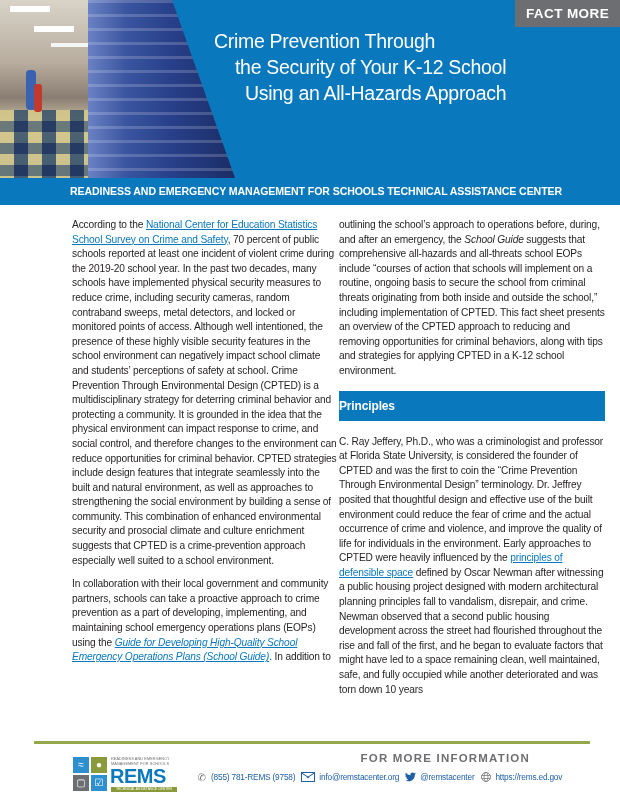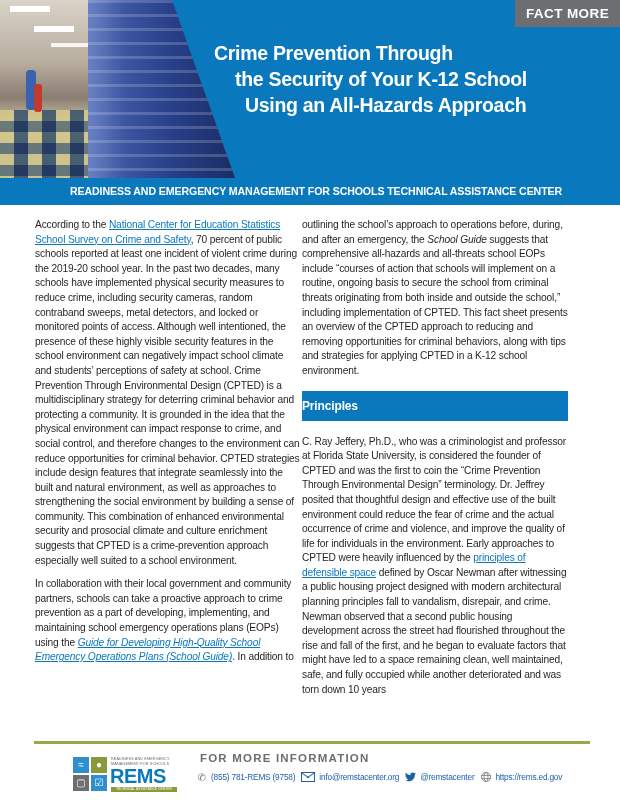--- a/index.html
+++ b/index.html
@@ -42,37 +42,37 @@
   }
   .photo .person1 { position: absolute; left: 26px; top: 70px; width: 10px; height: 40px; background: #3a62b0; border-radius: 4px; }
   .photo .person2 { position: absolute; left: 34px; top: 84px; width: 8px; height: 28px; background: #c23a2e; border-radius: 3px; }
 
   .fact-sheet-tag {
     position: absolute; right: 0; top: 0; width: 105px; height: 27px;
     background: #6d6e71; color: #ffffff; font-weight: bold; font-size: 13.5px;
     letter-spacing: .4px; text-align: center; line-height: 27px;
   }
   .title {
-    position: absolute; left: 198px; top: 40px; width: 400px;
-    color: #ffffff; font-size: 19.5px; line-height: 26px; font-weight: bold; letter-spacing: -.3px;
+    position: absolute; left: 198px; top: 28px; width: 400px;
+    color: #ffffff; font-size: 19.5px; line-height: 26px; font-weight: normal; letter-spacing: -.3px;
   }
   .title .l { display: block; white-space: nowrap; }
   .title .l1 { padding-left: 16px; }
   .title .l2 { padding-left: 27px; }
   .title .l3 { padding-left: 37px; }
   .title .l4 { padding-left: 47px; }
   .org-bar {
     position: absolute; left: 0; top: 178px; width: 620px; height: 27px;
     color: #ffffff; font-weight: bold; font-size: 10.6px; text-align: center; line-height: 27px; letter-spacing: -.1px;
     padding-left: 0;
     margin-left: 6px;
   }
 
   
-  .col { position: absolute; top: 218px; font-size: 10.2px; line-height: 14.6px; color: #231f20; letter-spacing: -.15px; }
+  .col { position: absolute; top: 218px; font-size: 10.2px; line-height: 14.6px; color: #231f20; letter-spacing: -.15px; margin-left: 37px; }
   .col-left { left: 35px; width: 265px; }
   .col-right { left: 302px; width: 268px; }
   .col p { margin: 0; }
   .col p.gap { margin-top: 9px; }
   .col a { color: #0a78bd; text-decoration: underline; }
   .col em { font-style: italic; }
 
   .section-bar {
     background: #0a78bd; color: #ffffff; font-weight: bold; font-size: 12px;
     text-align: left; height: 30px; line-height: 30px; margin: 12px 0 14px 0; width: 266px;
@@ -84,21 +84,21 @@
   .logo .tile { position: absolute; width: 16px; height: 16px; }
   .logo .t1 { left: 0; top: 0; background: #2e8fcf; }
   .logo .t2 { left: 18px; top: 0; background: #8a9a3a; }
   .logo .t3 { left: 0; top: 18px; background: #6d6e71; }
   .logo .t4 { left: 18px; top: 18px; background: #2e8fcf; }
   .logo .tile span { display: block; color: #fff; font-size: 10px; line-height: 16px; text-align: center; }
   .logo .small { position: absolute; left: 38px; top: 0; width: 70px; font-size: 3.8px; line-height: 5px; color: #6d6e71; letter-spacing: .1px; }
   .logo .rems { position: absolute; left: 37px; top: 9px; font-size: 20px; font-weight: bold; color: #0a78bd; line-height: 20px; letter-spacing: -.5px; }
   .logo .tac { position: absolute; left: 38px; top: 30px; width: 66px; height: 5px; background: #8a9a3a; color: #fff; font-size: 3.4px; line-height: 5px; text-align: center; }
 
-  .more-info { position: absolute; left: 200px; top: 752px; width: 330px; text-align: left; color: #6d6e71; font-weight: bold; font-size: 11.5px; letter-spacing: 1.2px; }
+  .more-info { position: absolute; left: 200px; top: 752px; width: 330px; text-align: right; color: #6d6e71; font-weight: bold; font-size: 11.5px; letter-spacing: 1.2px; }
   .contacts { position: absolute; left: 196px; top: 770px; height: 14px; display: flex; align-items: center; gap: 6px; font-size: 8.3px; color: #1f5fa8; white-space: nowrap; letter-spacing: -.2px; }
   .contacts .item { display: flex; align-items: center; gap: 4px; }
   .contacts .ico { display: inline-flex; align-items: center; justify-content: center; width: 11px; height: 11px; color: #1f5fa8; font-size: 10px; line-height: 11px; }
   .contacts .ico.mail { width: 14px; height: 10px; border: 1px solid #1f5fa8; position: relative; overflow: hidden; }
   .contacts .ico.mail::before, .contacts .ico.mail::after {
     content: ""; position: absolute; top: -1px; width: 10px; height: 1px; background: #1f5fa8;
   }
   .contacts .ico.mail::before { left: -1px; transform-origin: left top; transform: rotate(33deg); }
   .contacts .ico.mail::after { right: -1px; transform-origin: right top; transform: rotate(-33deg); }
   .contacts .ico.globe { color: #6d6e71; }

